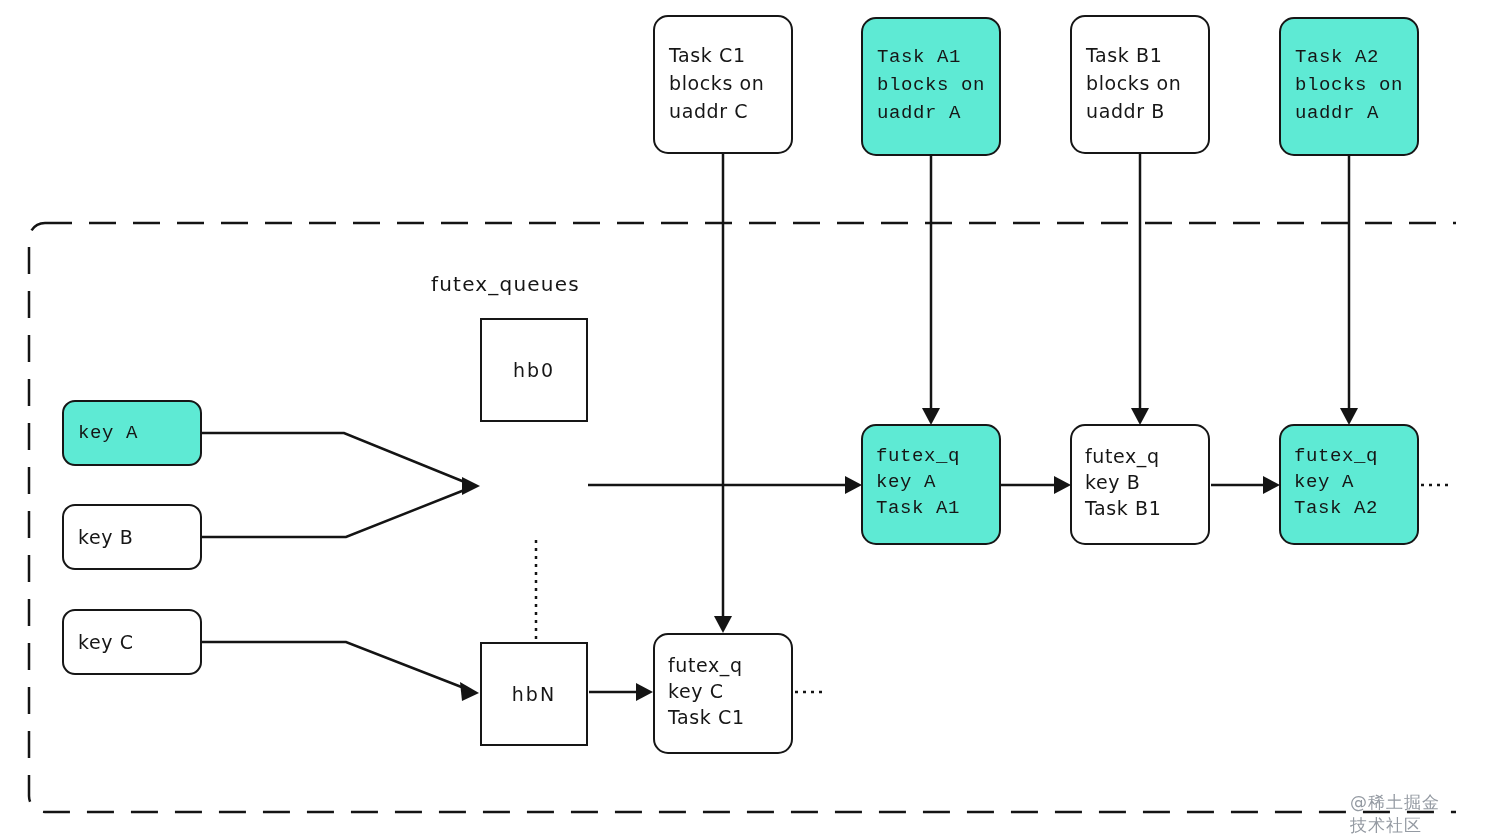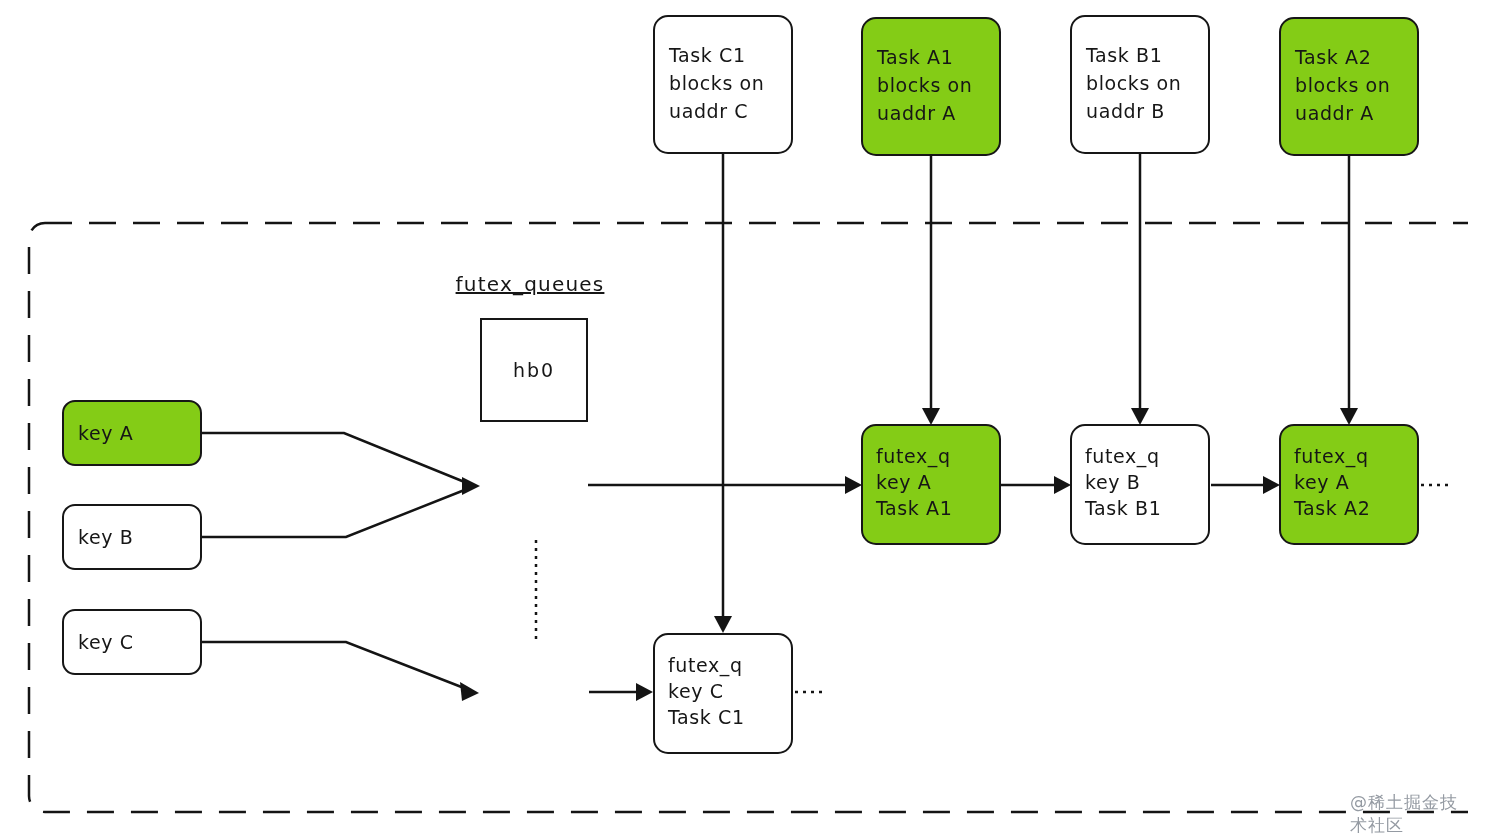--- a/index.html
+++ b/index.html
@@ -1,25 +1,25 @@
 <!DOCTYPE html>
 <html><head>
 <meta charset="utf-8">
 <style>
   html,body{margin:0;padding:0;background:#ffffff;}
   .canvas{
     position:relative;width:1456px;height:835px;background:#ffffff;overflow:hidden;
-    font-family:"DejaVu Sans","Liberation Sans",sans-serif;color:#161616;padding-left:12px;
+    font-family:"DejaVu Sans","Liberation Sans",sans-serif;color:#161616;
   }
   .abs{position:absolute;box-sizing:border-box;}
   .node{
     border:2.5px solid #161616;background:#ffffff;
     font-size:19px;letter-spacing:0.6px;color:#161616;
   }
-  .green{background:#84cc16;}
+  .green{background:#5eead4;font-family:Liberation Mono, monospace;}
   .grayfill{background:#e4e4e4;}
   .rounded{border-radius:15px;}
   .task-box{width:140px;height:139px;padding:24px 4px 0 14px;line-height:28px;}
   .key-box{width:140px;height:66px;display:flex;align-items:center;padding-left:14px;}
   .fq-box{width:140px;height:121px;padding:17px 2px 0 13px;line-height:26px;}
   .hb-box{width:108px;height:104px;display:flex;align-items:center;justify-content:center;letter-spacing:2px;}
   .hash-box{width:180px;height:418px;text-align:center;padding-top:24px;letter-spacing:1px;font-size:19px;}
   .diagram-label{font-size:20px;letter-spacing:1.2px;color:#161616;}
   .watermark{font-size:17px;letter-spacing:1px;color:#949aa2;}
   svg.overlay{position:absolute;left:0;top:0;pointer-events:none;}
@@ -47,35 +47,38 @@
     <div>Task B1</div>
     <div>blocks on</div>
     <div>uaddr B</div>
   </div>
   <div class="abs node rounded task-box green" style="left:1279px;top:17px;">
     <div>Task A2</div>
     <div>blocks on</div>
     <div>uaddr A</div>
   </div>
 
-  <div class="abs diagram-label" style="left:445px;top:272px;width:170px;text-align:center;text-decoration:underline;">futex_queues</div>
+  <div class="abs diagram-label" style="left:431px;top:272px;width:170px;text-align:left;">futex_queues</div>
 
 
   <div class="abs node rounded key-box green" style="left:62px;top:400px;border-radius:13px;">
     <span>key A</span>
   </div>
   <div class="abs node rounded key-box" style="left:62px;top:504px;border-radius:13px;">
     <span>key B</span>
   </div>
   <div class="abs node rounded key-box" style="left:62px;top:609px;border-radius:13px;">
     <span>key C</span>
   </div>
 
   <div class="abs node hb-box" style="left:480px;top:318px;">
     <span>hb0</span>
+  </div>
+  <div class="abs node hb-box" style="left:480px;top:642px;">
+    <span>hbN</span>
   </div>
 
   <div class="abs node rounded fq-box green" style="left:861px;top:424px;">
     <div>futex_q</div>
     <div>key A</div>
     <div>Task A1</div>
   </div>
   <div class="abs node rounded fq-box" style="left:1070px;top:424px;">
     <div>futex_q</div>
     <div>key B</div>

